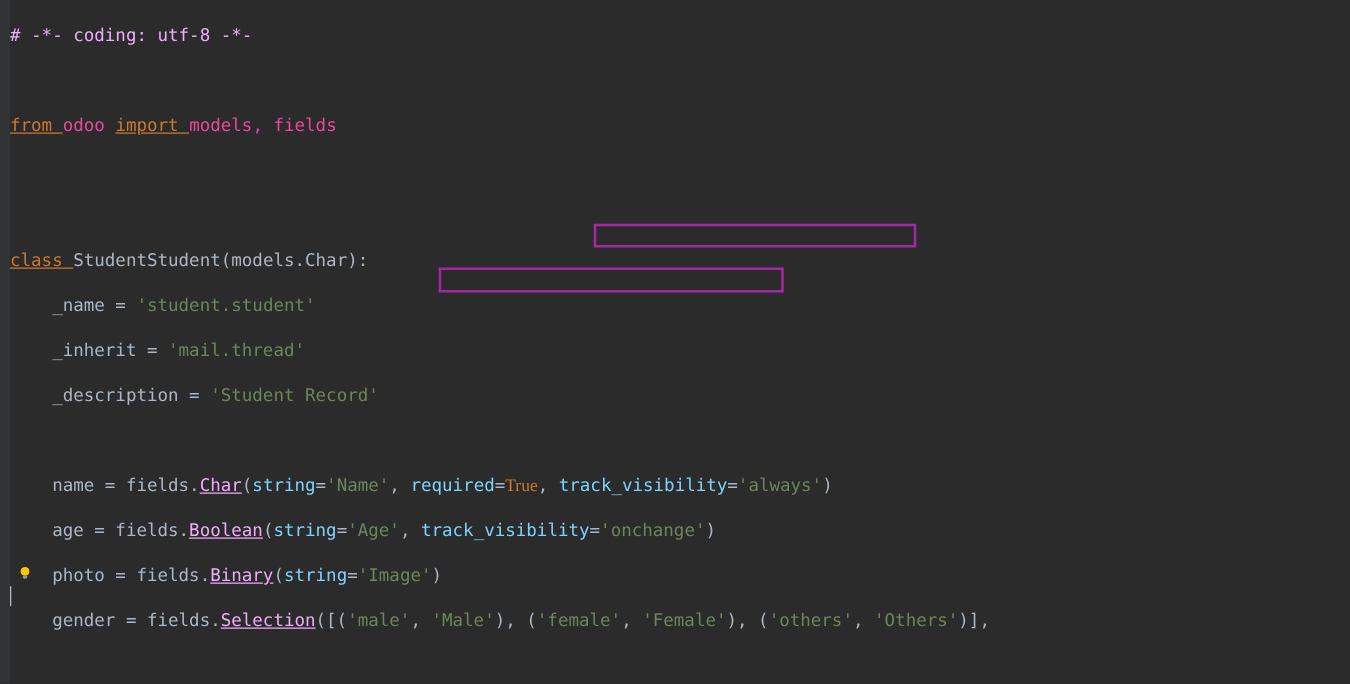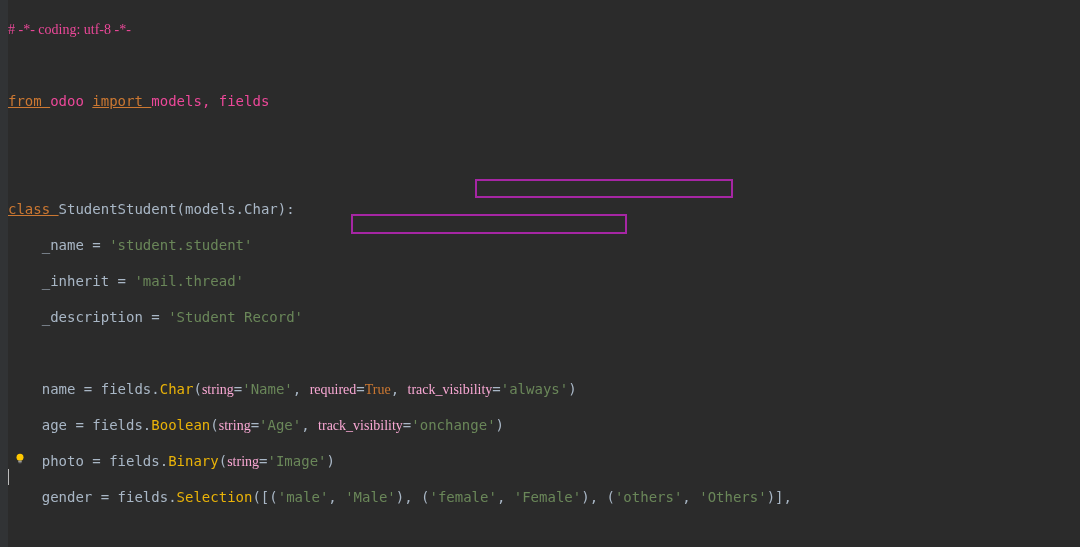--- a/index.html
+++ b/index.html
@@ -26,25 +26,25 @@
     width: 8px;
     height: 100%;
     background: #313335;
   }
   .line {
     padding-left: 8px;
     height: 18px;
     position: relative;
   }
   
-  .comment { color: #ec4899; font-family: Liberation Serif, serif; }
+  .comment { color: #f0abfc; }
   .kw { color: #cc7832; text-decoration: underline; }
   .str { color: #6a8759; }
-  .fn { color: #eab308; }
-  .param { color: #f9a8d4; font-family: Liberation Serif, serif; }
+  .fn { color: #f0abfc; text-decoration: underline; }
+  .param { color: #7dd3fc; }
   .const { color: #cc7832; font-family: Liberation Serif, serif; }
   .whitehi { color: #ec4899; }
   .cls { color: #a9b7c6; text-align: center; }
   .punct { color: #a9b7c6; }
   .field { color: #a9b7c6; }
 
   .highlight-box {
     position: absolute;
     border: 2px solid #a626a4;
     background: transparent;

